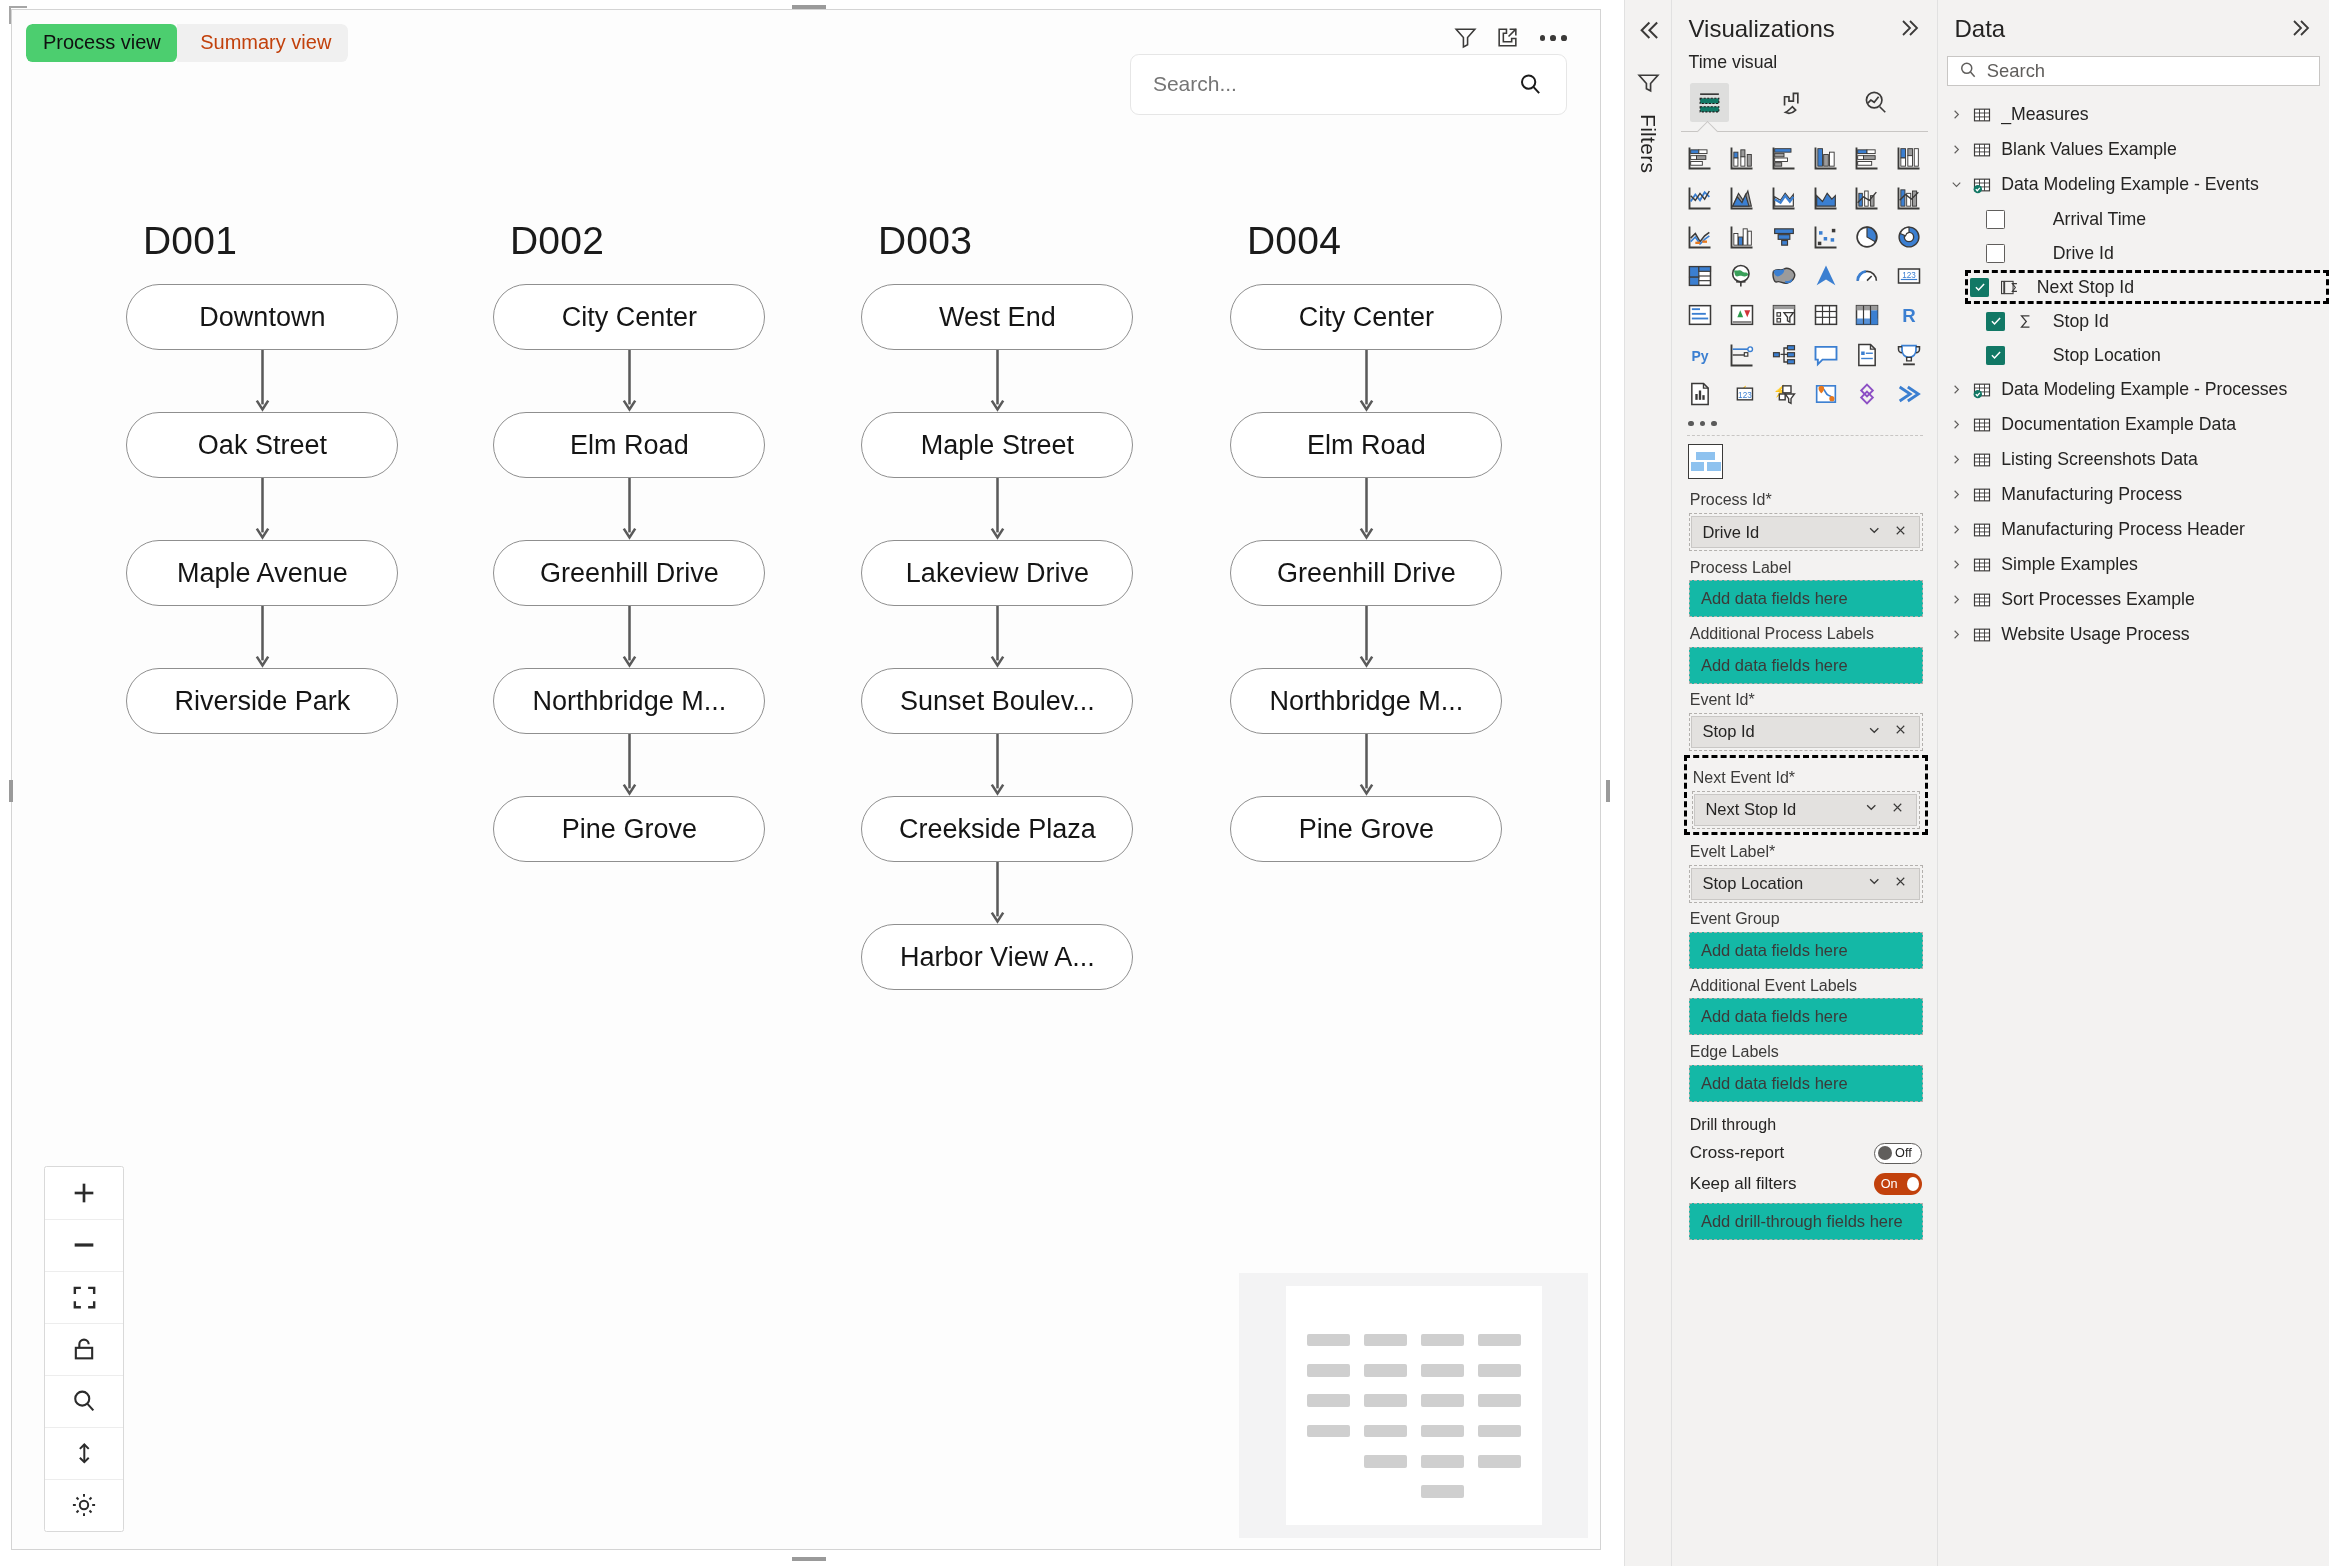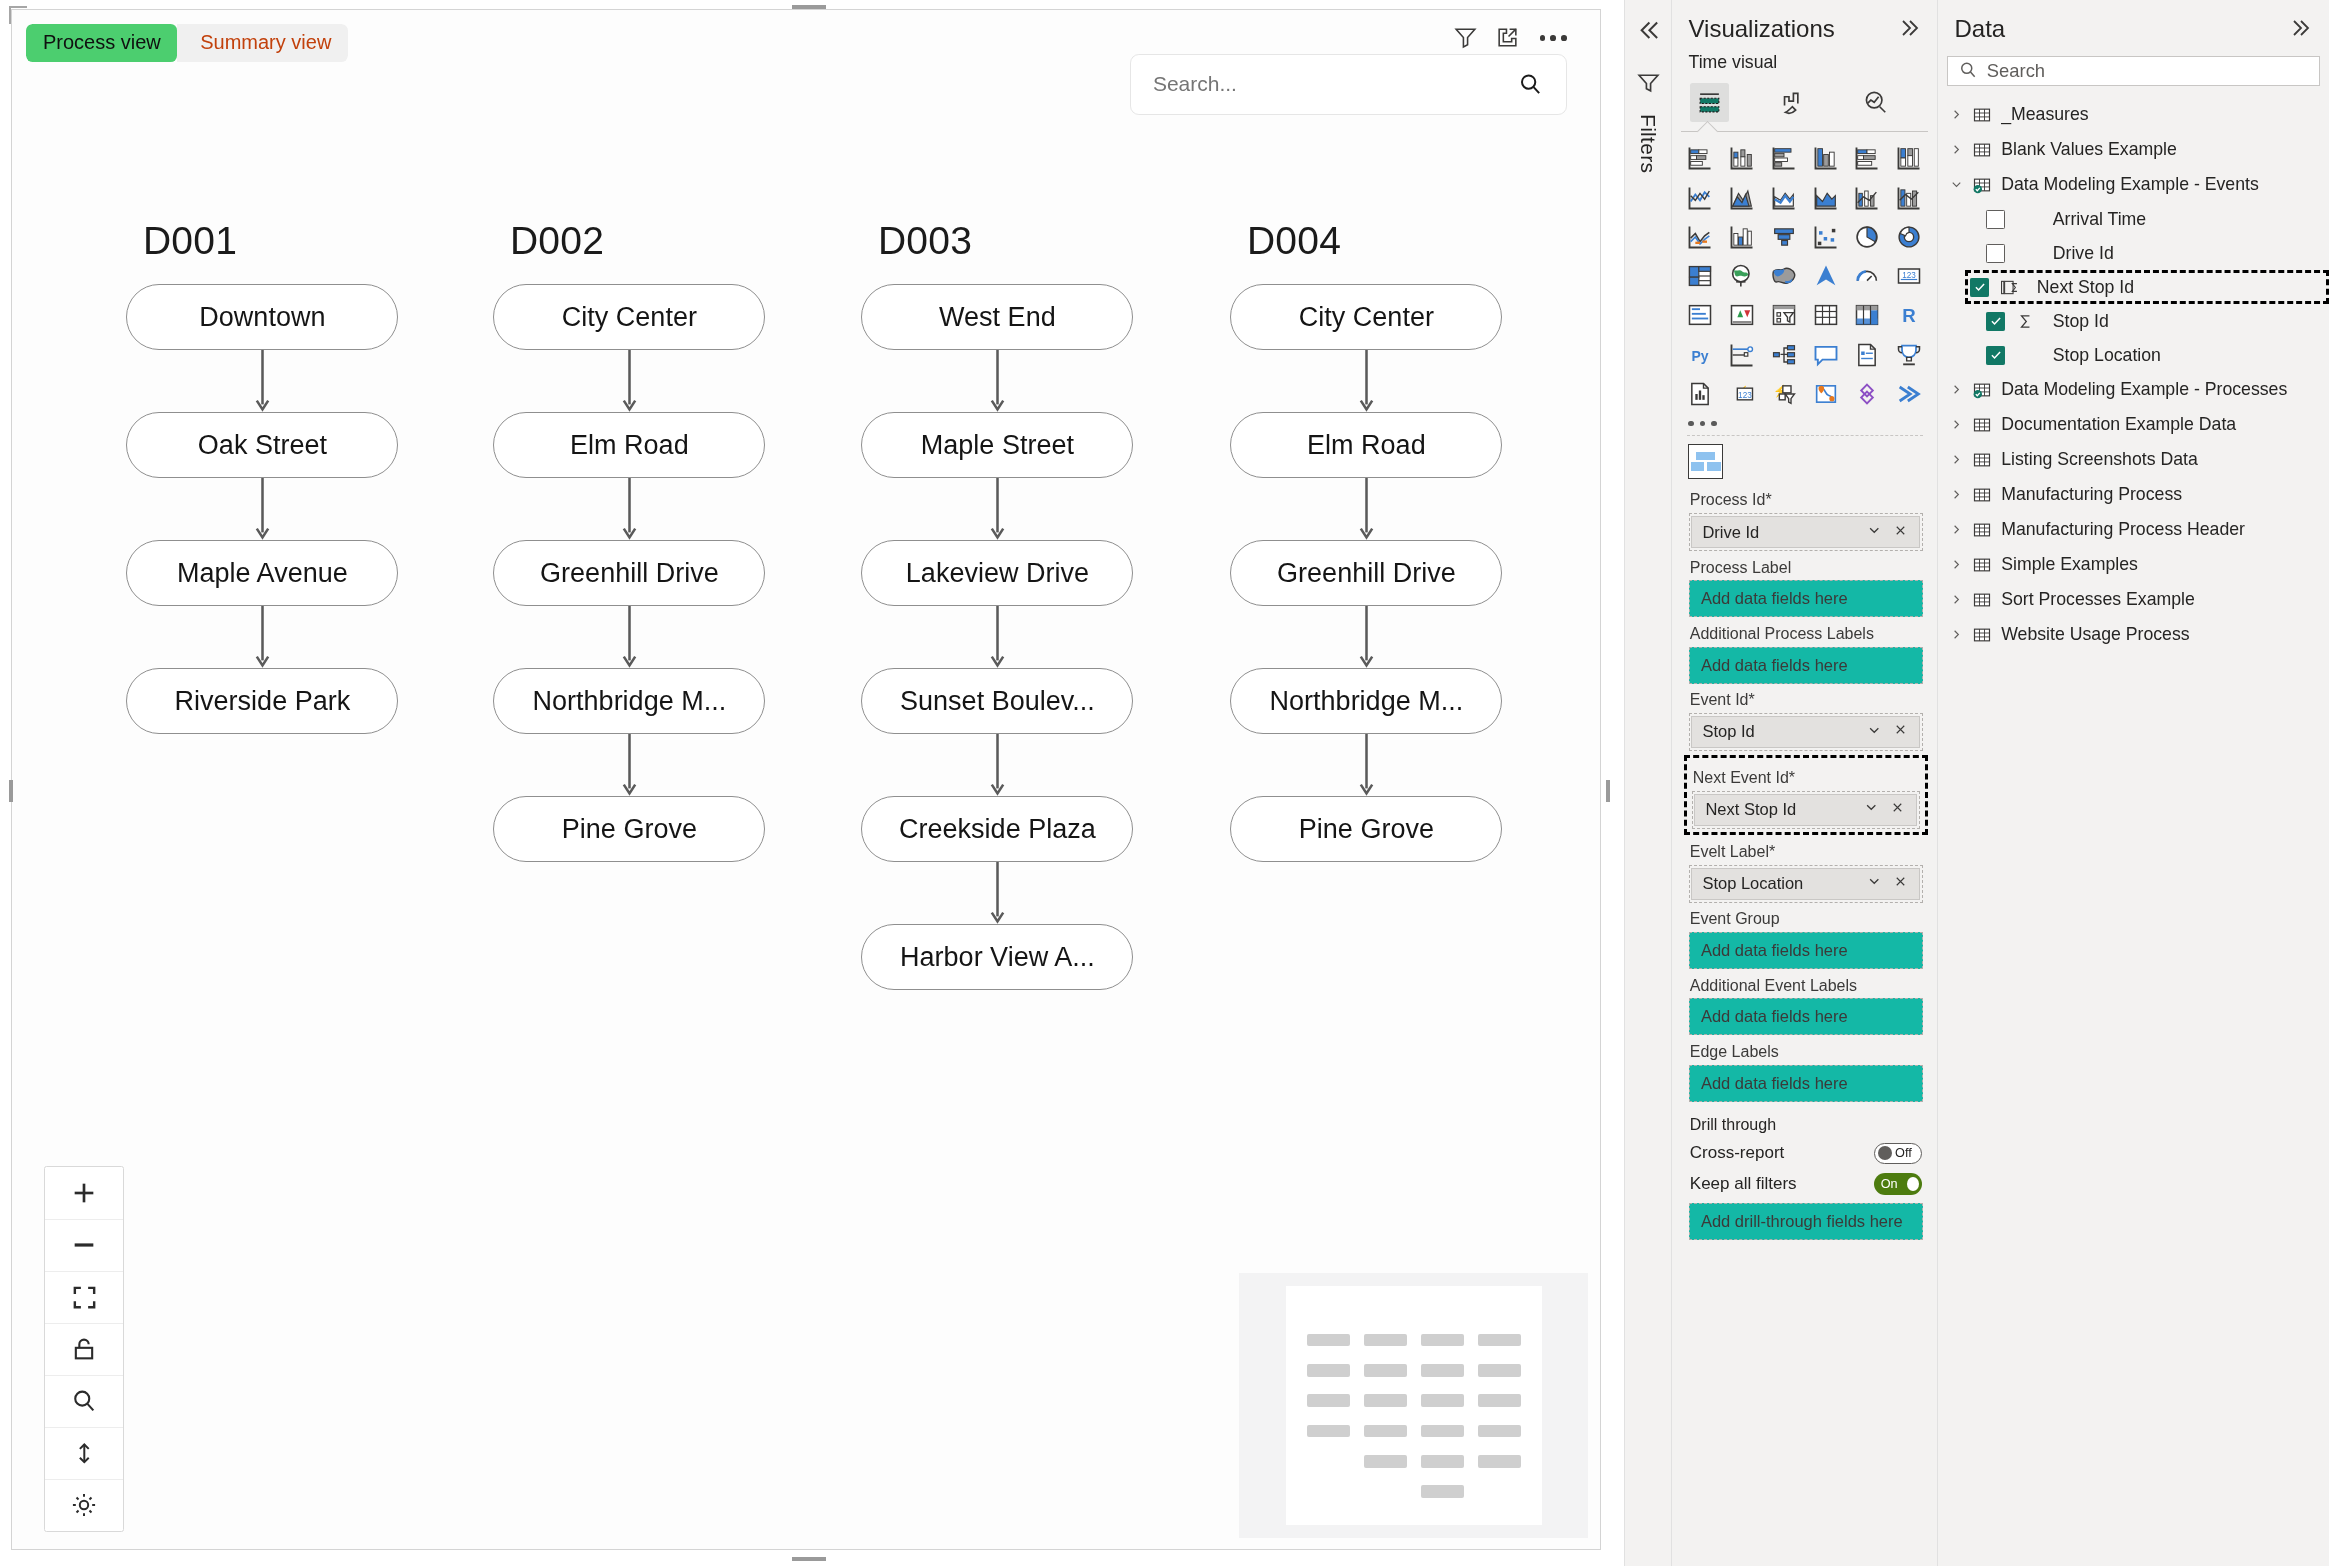--- a/index.html
+++ b/index.html
@@ -125,21 +125,21 @@
   .chip .cv { padding:0 6.3px; cursor:pointer; }
   .chip .cx { padding:0 3.8px; cursor:pointer; }
   .highlight-box { border:3.8px dashed #000; padding:3.8px 5px; margin:3.8px -5px; }
   .drill-title { font-size:16px; color:#252423; margin:14px 0 6.3px 1.3px; }
   .drill-row { display:flex; align-items:center; justify-content:space-between; margin:8.9px 1.3px;}
   .drill-row .lbl { font-size:17px; color:#252423; }
   .toggle { width:48px; height:21.5px; border-radius:11.4px; display:flex; align-items:center;
       padding:0 3.2px; cursor:pointer; font-size:12.7px; }
   .toggle.off { border:1.3px solid #605e5c; background:#fff; color:#252423; justify-content:flex-start; gap:3.2px;}
   .toggle.off .knob { width:14px; height:14px; border-radius:50%; background:#605e5c;}
-  .toggle.on { background:#4d7c0f; color:#fff; justify-content:flex-end; gap:9px; flex-direction:row;}
+  .toggle.on { background:#c2410c; color:#fff; justify-content:flex-end; gap:9px; flex-direction:row;}
   .toggle.on .knob { width:14px; height:14px; border-radius:50%; background:#fff;}
   .toggle.on .t { order:-1; padding-left:3.8px; }
 
   
   .data-pane { width:392px; height:1567px; background:#f3f2f1; border-left:0.6px solid #e1e1e1; }
   .data-head { display:flex; align-items:center; justify-content:space-between;
       padding:15px 15px 8.9px 16.5px; }
   .data-title { font-size:24px; color:#252423; }
   .data-search { margin:3.8px 8.9px 0 8.9px; background:#fff; border:1.3px solid #c8c6c4;
       height:30px; display:flex; align-items:center; padding:0 10px; gap:8.9px; }

